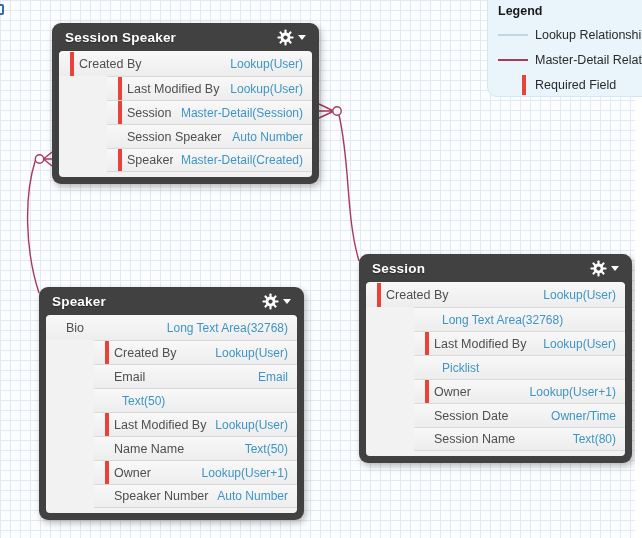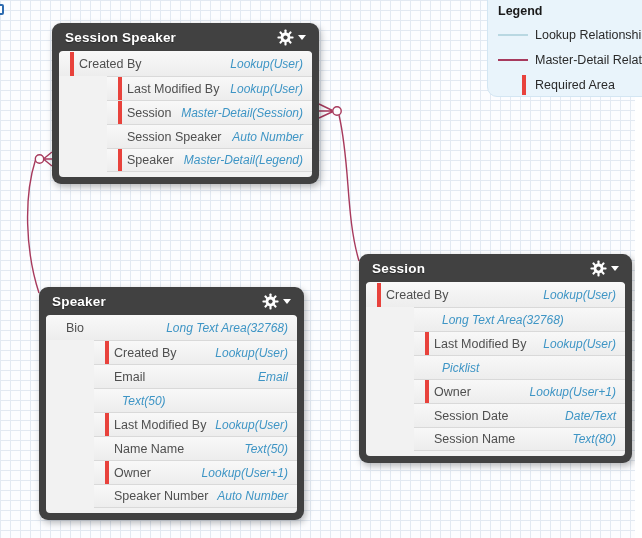--- a/index.html
+++ b/index.html
@@ -38,21 +38,21 @@
     border-top:5px solid #fff;display:inline-block;}
   .tbody{background:var(--body-bg);border-radius:4px;overflow:hidden;
     border-top:1px solid rgba(255,255,255,.55);padding-bottom:5px;}
   .row{position:relative;height:24px;display:flex;align-items:center;
     background:linear-gradient(180deg,#f8f8f8,#ededed);
     padding:0 9px 0 20px;}
   .row + .row{border-top:1px solid var(--sep);margin-left:48px;}
   .row.last{border-bottom:1px solid var(--sep);}
   .req{position:absolute;left:11px;top:0;bottom:0;width:3.5px;background:var(--req);}
   .fname{font-size:12.5px;color:var(--fname);flex:1 1 auto;white-space:nowrap;overflow:hidden;}
-  .ftype{font-size:12px;font-style:italic;color:var(--ftype);white-space:nowrap;margin-left:8px;}
+  .ftype{font-size:12px;color:var(--ftype);white-space:nowrap;margin-left:8px;}
   
   #legend{position:absolute;left:487px;top:-12px;width:210px;height:109px;z-index:4;
     background:var(--legend-bg);border:1px solid var(--legend-border);border-radius:10px;
     padding:15px 10px 6px 10px;}
   .legend-title{font-size:12.5px;font-weight:bold;color:#1a1a1a;margin-bottom:4px;}
   .legend-item{display:flex;align-items:center;height:25px;}
   .sw{width:30px;display:flex;align-items:center;justify-content:flex-start;margin-right:7px;flex:0 0 30px;}
   .sw-line{width:30px;height:2px;display:inline-block;}
   .sw-bar{width:3.5px;height:20px;display:inline-block;margin-left:24px;}
   .legend-label{font-size:12.5px;color:#2a2a2a;white-space:nowrap;}
@@ -115,21 +115,21 @@
             <span class="fname">Session</span>
             <span class="ftype">Master-Detail(Session)</span>
           </div>
           <div class="row">
             <span class="fname">Session Speaker Name</span>
             <span class="ftype">Auto Number</span>
           </div>
           <div class="row last">
             <span class="req"></span>
             <span class="fname">Speaker</span>
-            <span class="ftype">Master-Detail(Legend)</span>
+            <span class="ftype">Master-Detail(Created)</span>
           </div>
         </div>
       </div>
       <div class="etable" style="left: 39px; top: 287px; width: 265px;">
         <div class="thead">
           <span class="ttitle">Speaker</span>
           <span class="gear-btn">
             <svg viewBox="0 0 24 24" width="17" height="17">
               <g fill="#ffffff">
                 <circle cx="12" cy="12" r="7"></circle>
@@ -222,21 +222,21 @@
           <div class="row">
             <span class="ftype">Picklist</span>
           </div>
           <div class="row">
             <span class="req"></span>
             <span class="fname">Owner</span>
             <span class="ftype">Lookup(User+1)</span>
           </div>
           <div class="row">
             <span class="fname">Session Date</span>
-            <span class="ftype">Date/Text</span>
+            <span class="ftype">Owner/Time</span>
           </div>
           <div class="row last">
             <span class="fname">Session Name</span>
             <span class="ftype">Text(80)</span>
           </div>
         </div>
       </div>
     </div>
 
   <div class="right-gutter"></div>
@@ -253,17 +253,17 @@
     <div class="legend-item">
       <span class="sw">
           <span class="sw-line" style="background: rgb(167, 58, 93);"></span>
         </span>
       <span class="legend-label">Master-Detail Relationship</span>
     </div>
     <div class="legend-item">
       <span class="sw">
           <span class="sw-bar" style="background: rgb(232, 66, 60);"></span>
         </span>
-      <span class="legend-label">Required Area</span>
+      <span class="legend-label">Required Field</span>
     </div>
   </div>
 
 </div>
 
 </body></html>

